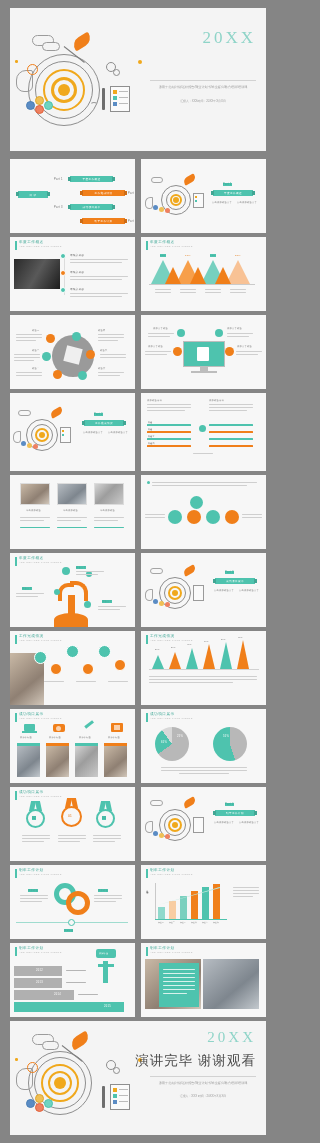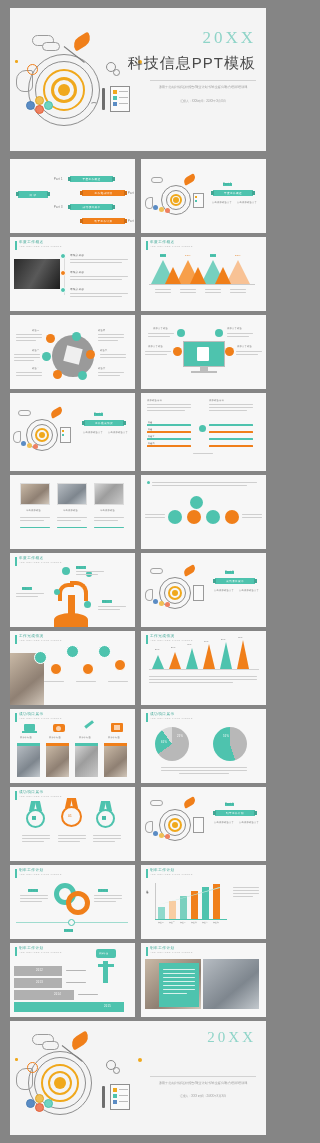--- a/index.html
+++ b/index.html
@@ -101,21 +101,20 @@
       <div class="art" style="left:109px;top:89px;width:9px;height:1px;background:#bcbcbc;"></div>
       <div class="art" style="left:109px;top:95px;width:9px;height:1px;background:#bcbcbc;"></div>
 
       <div class="art" style="left:92px;top:80px;width:3px;height:22px;background:#6e6e6e;border-radius:1px;"></div>
       <div class="art" style="left:80px;top:94px;width:8px;height:8px;border:1px solid #9b9b9b;border-radius:50%;border-color:#9b9b9b transparent transparent transparent;"></div>
       <div class="art" style="left:128px;top:52px;width:4px;height:4px;border-radius:50%;background:#f0a81c;"></div>
       <div class="art" style="left:5px;top:52px;width:2.5px;height:2.5px;border-radius:50%;background:#f0a81c;"></div>
     </div>
 
     <div class="big20" style="right:10px;top:20px;font-size:17px;">20XX</div>
-    <div class="maintitle" style="right:10px;top:46px;font-size:15px;">科技信息PPT模板</div>
     <div class="rule" style="left:140px;right:10px;top:72px;"></div>
     <div class="sub" style="left:140px;right:10px;top:77px;font-size:3.1px;">适用于:总结计划/述职报告/商业计划书/毕业答辩/教育培训/培训课</div>
     <div class="sub" style="left:140px;right:10px;top:91px;font-size:2.9px;">汇报人：XXX时间：20XX年X月X日</div>
   </div>
 
   <div class="slide half-l" style="top:159px;height:74px;">
     <div class="ribbon" style="left:8px;top:32px;width:30px;height:7px;">目  录</div>
     <div class="ribbon" style="left:60px;top:17px;width:43px;">年度工作概述</div>
     <span class="ttl" style="position:absolute;left:44px;top:18.5px;">Part 1</span>
     <div class="ribbon or" style="left:72px;top:31px;width:43px;">工作完成情况</div>
@@ -658,18 +657,19 @@
       <div class="art" style="left:103px;top:73px;width:4px;height:4px;background:#4ec3ae;"></div>
       <div class="art" style="left:103px;top:79px;width:4px;height:4px;background:#5b8cc4;"></div>
       <div class="art" style="left:109px;top:68px;width:9px;height:1px;background:#bcbcbc;"></div>
       <div class="art" style="left:109px;top:74px;width:9px;height:1px;background:#bcbcbc;"></div>
       <div class="art" style="left:109px;top:80px;width:9px;height:1px;background:#bcbcbc;"></div>
       <div class="art" style="left:92px;top:65px;width:3px;height:22px;background:#6e6e6e;border-radius:1px;"></div>
       <div class="art" style="left:128px;top:37px;width:4px;height:4px;border-radius:50%;background:#f0a81c;"></div>
       <div class="art" style="left:5px;top:37px;width:2.5px;height:2.5px;border-radius:50%;background:#f0a81c;"></div>
     </div>
     <div class="big20" style="right:10px;top:8px;font-size:15px;">20XX</div>
+    <div class="maintitle" style="right:10px;top:31px;font-size:13.5px;">演讲完毕  谢谢观看</div>
     <div class="rule" style="left:140px;right:10px;top:55px;"></div>
     <div class="sub" style="left:140px;right:10px;top:60px;font-size:3.1px;">适用于:总结计划/述职报告/商业计划书/毕业答辩/教育培训/培训课</div>
     <div class="sub" style="left:140px;right:10px;top:73px;font-size:2.9px;">汇报人：XXX  时间：20XX年X月X日</div>
   </div>
 
 </div>
 
 </body></html>

